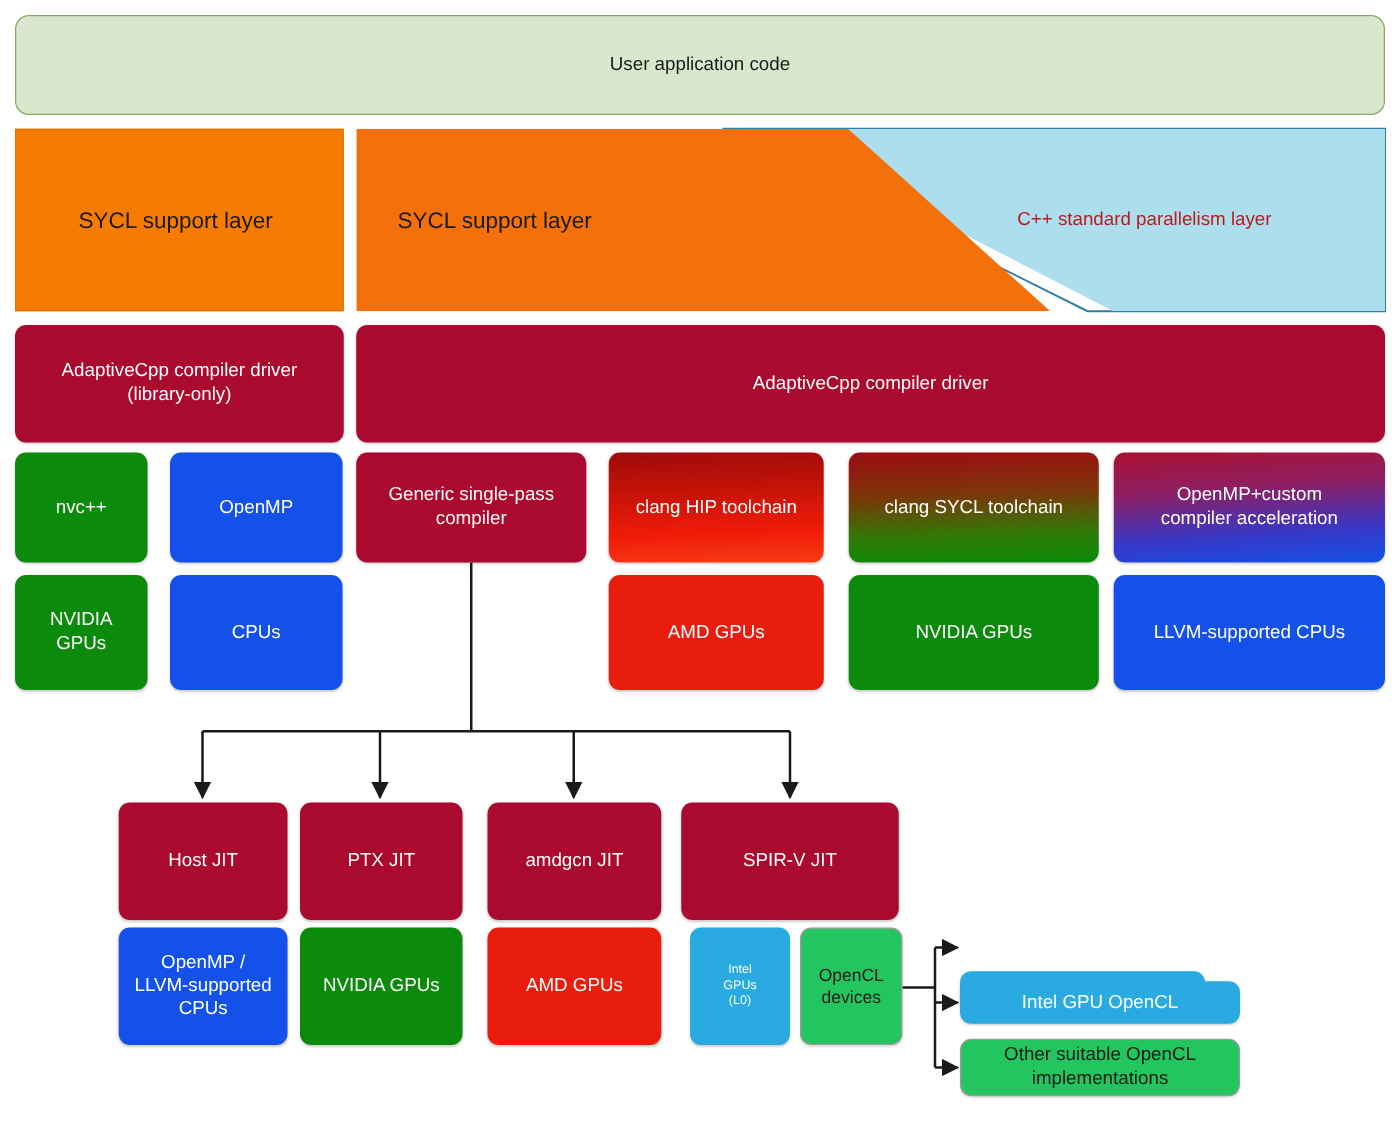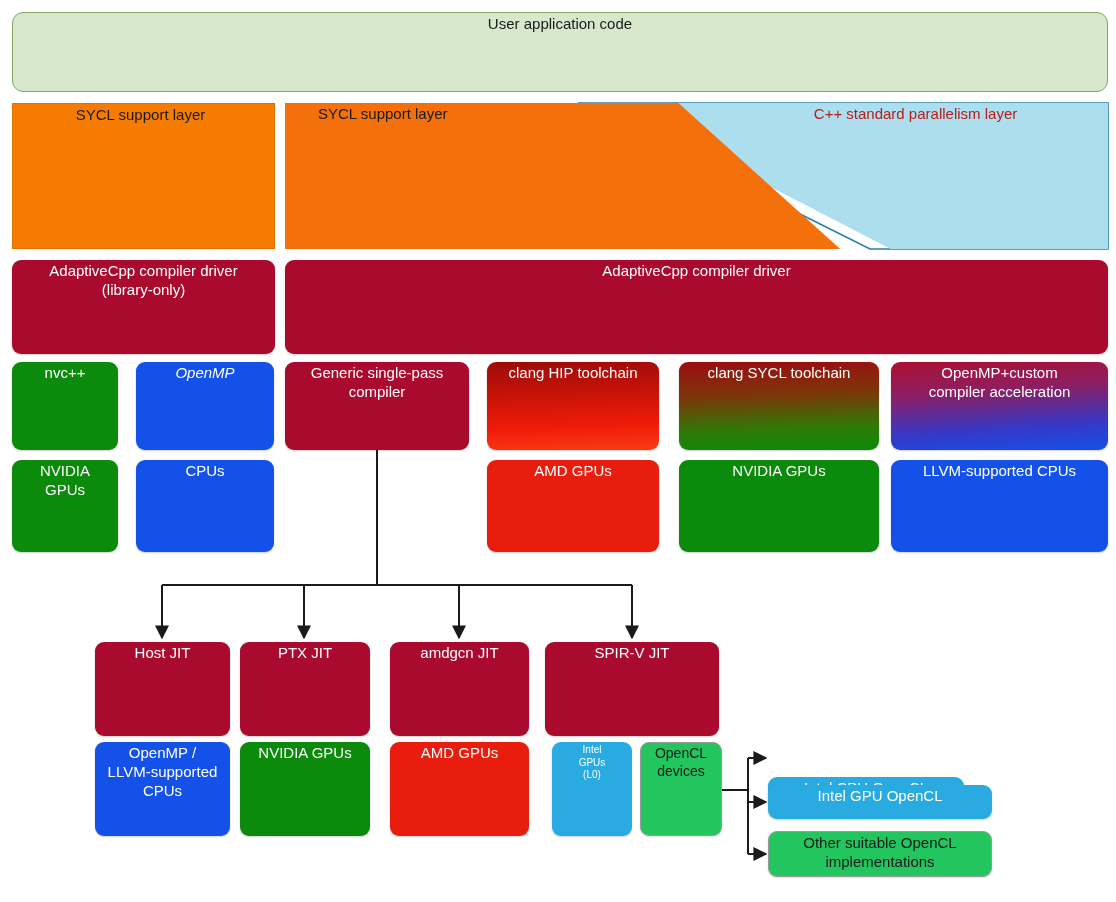--- a/index.html
+++ b/index.html
@@ -15,26 +15,27 @@
     position: relative;
     width: 1116px;
     height: 902px;
     background: #ffffff;
     overflow: hidden;
   }
   .node {
     position: absolute;
     box-sizing: border-box;
     display: flex;
+    align-items: center;
     justify-content: center;
     text-align: center;
     line-height: 1.25;
     color: #ffffff;
     font-size: 15px;
-    padding: 2px 6px;
+    padding: 12px 6px;
   }
   .node-label {
     display: block;
     width: 100%;
     white-space: pre-line;
   }
 
   
   .banner-usercode {
     background: #d7e8cd;
@@ -42,21 +43,21 @@
     border-radius: 11px;
     color: #1a1a1a;
     font-size: 15px;
   }
 
   
   .layer-orange {
     background: #f57c00;
     border: 1px solid #e07000;
     color: #1a1a1a;
-    font-size: 15px;
+    font-size: 18px;
     justify-content: flex-start;
     padding-left: 0;
   }
   .layer-orange.left-col {
     justify-content: center;
   }
   
   .layer-orange.clipped {
     border: none;
     background: #f4700a;
@@ -189,21 +190,21 @@
     <span class="node-label">AdaptiveCpp compiler driver
 (library-only)</span>
   </div>
   <div class="node box-darkred" style="left:285px; top:260px; width:823px; height:94px;">
     <span class="node-label">AdaptiveCpp compiler driver</span>
   </div>
 
   <div class="node box-green" style="left:12px; top:362px; width:106px; height:88px;">
     <span class="node-label">nvc++</span>
   </div>
-  <div class="node box-blue" style="left:136px; top:362px; width:138px; height:88px;font-style:italic;">
+  <div class="node box-blue" style="left:136px; top:362px; width:138px; height:88px;">
     <span class="node-label">OpenMP</span>
   </div>
   <div class="node box-darkred" style="left:285px; top:362px; width:184px; height:88px;">
     <span class="node-label">Generic single-pass
 compiler</span>
   </div>
   <div class="node box-grad-hip" style="left:487px; top:362px; width:172px; height:88px;">
     <span class="node-label">clang HIP toolchain</span>
   </div>
   <div class="node box-grad-cuda" style="left:679px; top:362px; width:200px; height:88px;">

